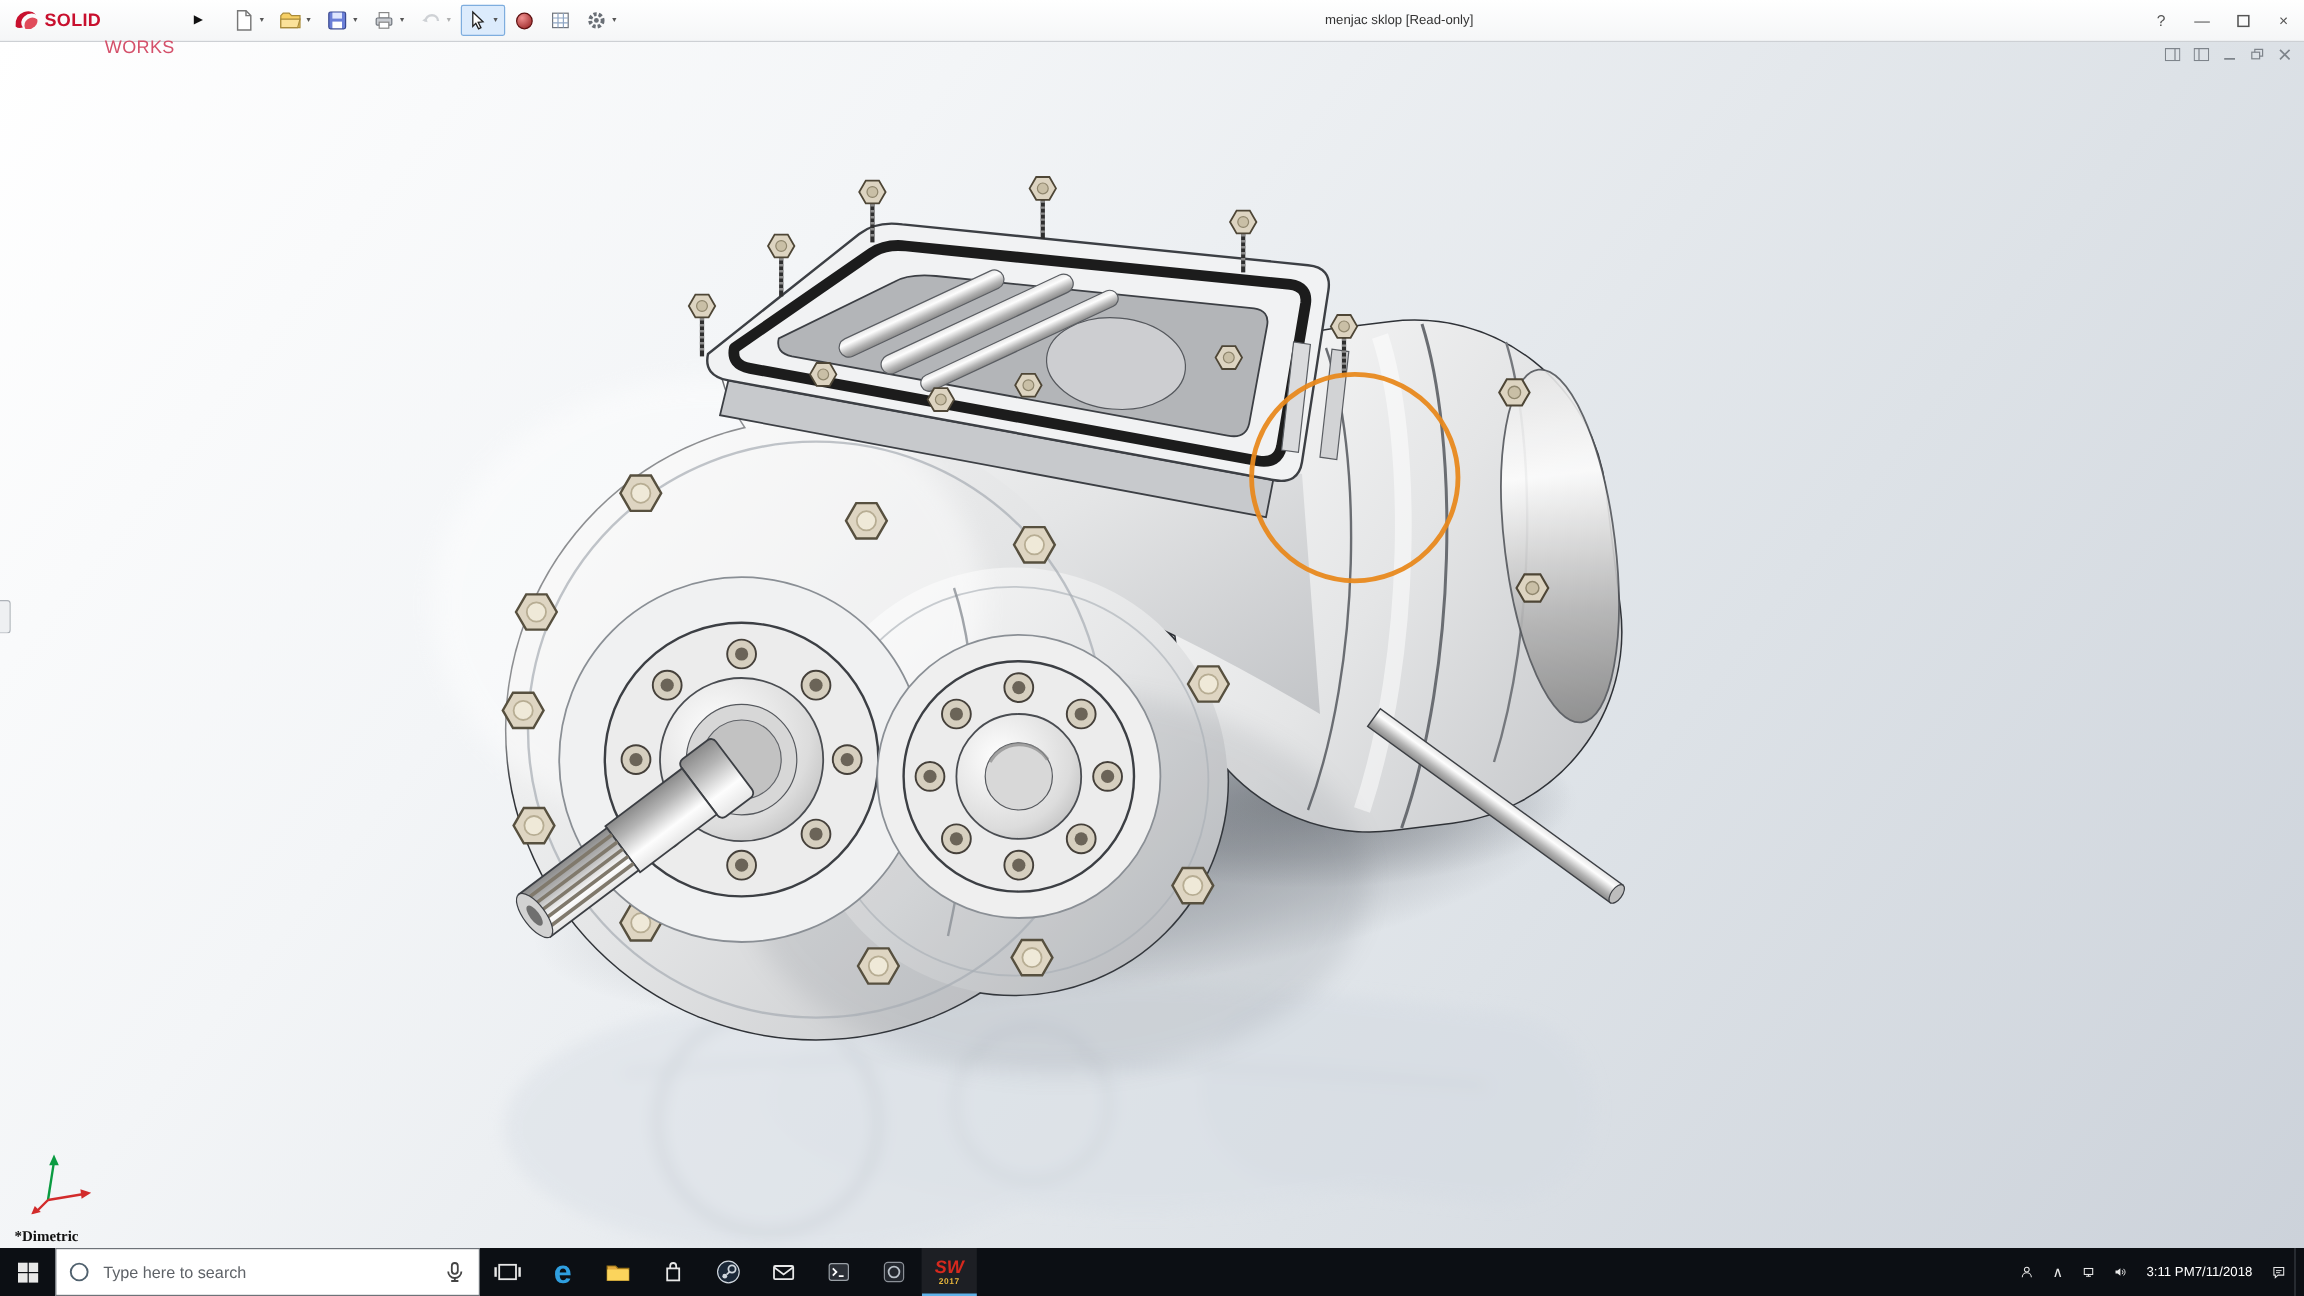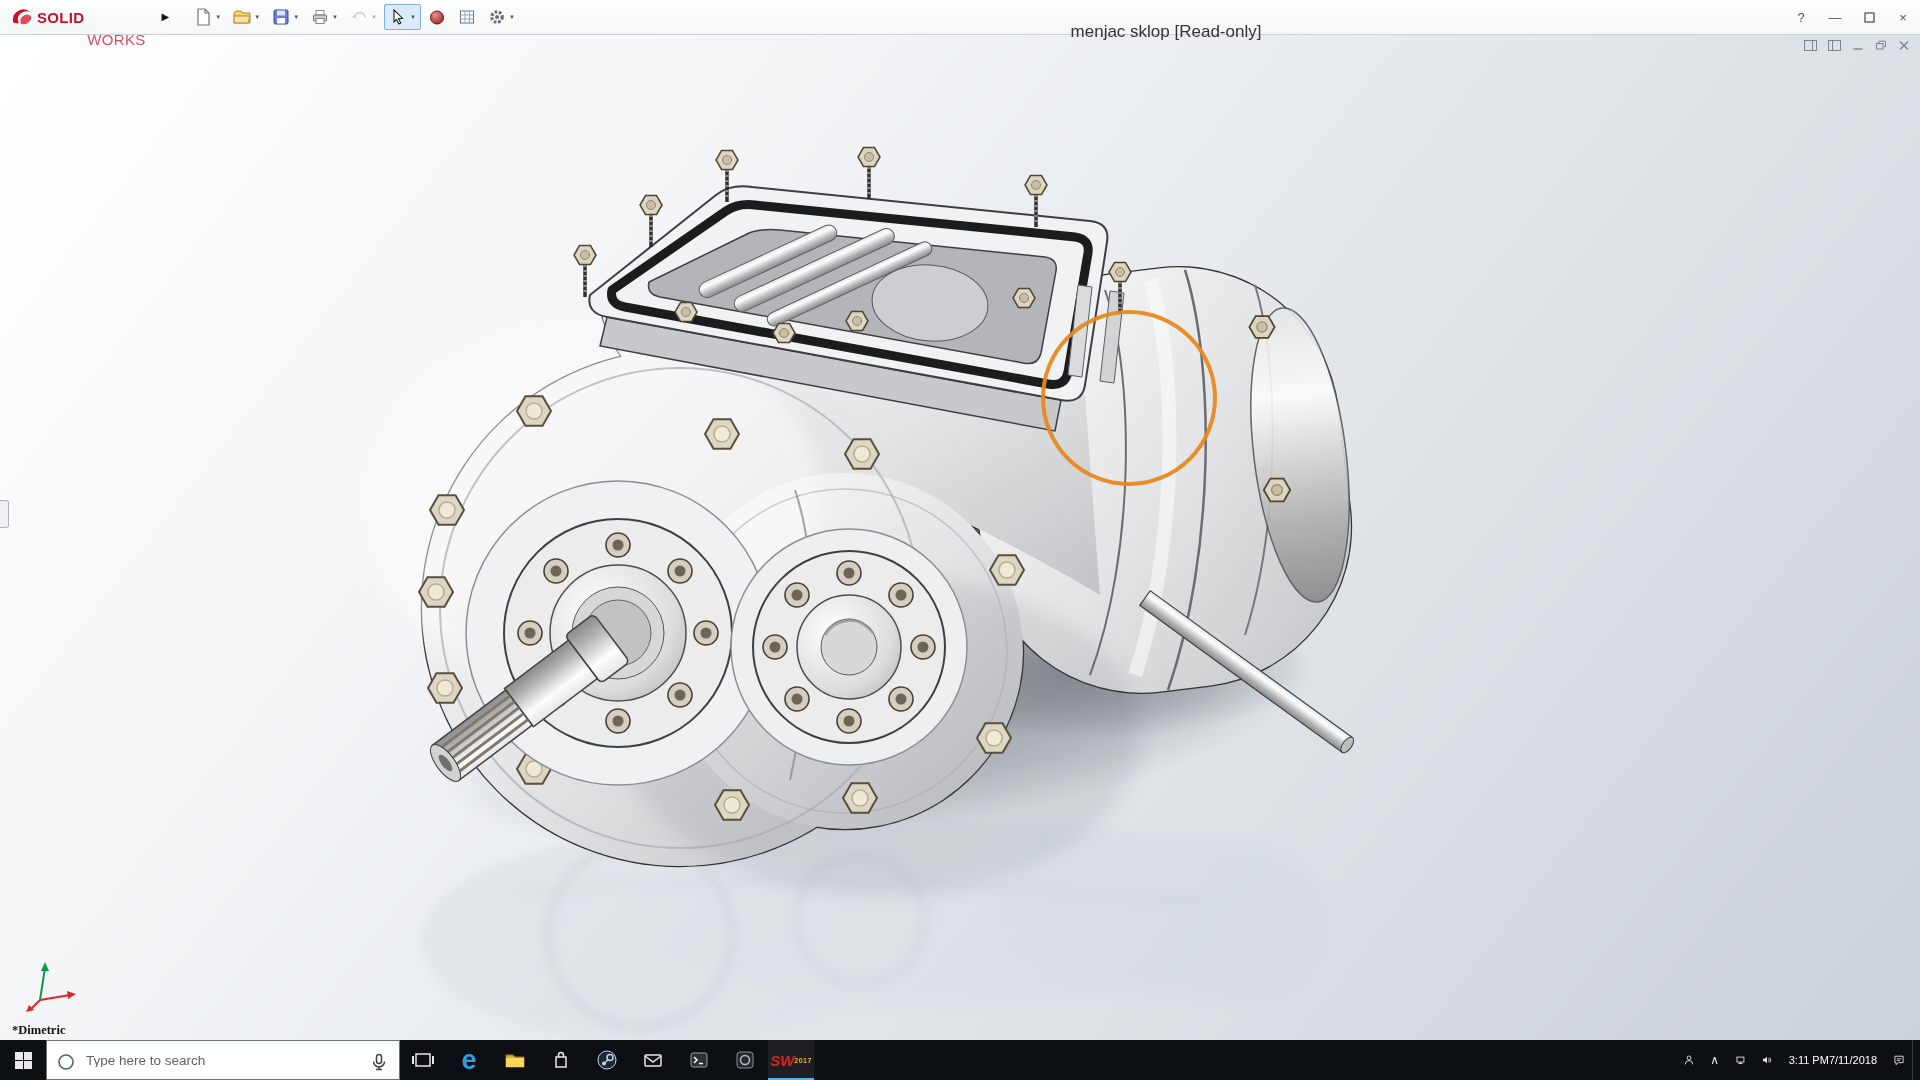--- a/index.html
+++ b/index.html
@@ -13,47 +13,47 @@
   .brand{display:flex;align-items:center;gap:3px;padding:0 6px 0 10px;}
   .brand .solid{font-weight:700;color:#c8102e;font-size:15px;letter-spacing:.3px;}
   .brand .works{font-weight:300;color:#d4506a;font-size:15px;letter-spacing:.3px;margin-top:44px;}
   .expand-btn{font-size:10px;color:#111;margin:0 14px 0 4px;background:none;border:none;line-height:34px;}
   .tools{display:flex;align-items:center;gap:2px;}
   .tool{display:flex;align-items:center;padding:3px 4px;border:1px solid transparent;border-radius:2px;background:none;}
   .tool.active{background:#dcebfc;border-color:#7eadde;}
   .tool .caret{font-size:6px;color:#555;margin-left:3px;}
   .tool.disabled{opacity:.45;}
   .window-title{position:absolute;left:1166px;top:0;transform:translateX(-50%);
-    height:34px;line-height:34px;font-size:17px;color:#333;white-space:nowrap;margin-top:15px;}
+    height:34px;line-height:34px;font-size:11px;color:#333;white-space:nowrap;}
   .win-controls{margin-left:auto;display:flex;align-items:stretch;}
   .win-btn{width:34px;height:34px;display:flex;align-items:center;justify-content:center;
     color:#555;font-size:13px;background:none;border:none;}
 
   
   .viewport{position:absolute;top:35px;left:0;right:0;bottom:40px;
     background:linear-gradient(128deg,#ffffff 0%,#f3f5f7 30%,#dde2e7 68%,#ccd2da 100%);overflow:hidden;font-family:Liberation Serif, serif;}
   .doc-controls{position:absolute;top:5px;right:10px;display:flex;gap:11px;align-items:center;z-index:5;}
   .doc-btn{background:none;border:none;padding:0;display:flex;align-items:center;}
   .model-svg{position:absolute;left:0;top:0;width:1920px;height:1005px;}
   .triad{position:absolute;left:24px;bottom:28px;}
   .view-label{position:absolute;left:12px;bottom:2px;font-size:12.5px;font-weight:700;color:#111;}
   .left-tab{position:absolute;left:0;top:465px;width:8px;height:26px;background:#eef0f2;
     border:1px solid #adb2b8;border-left:none;border-radius:0 3px 3px 0;}
 
   
   .taskbar{position:absolute;bottom:0;left:0;right:0;height:40px;background:#0c0f14;
     display:flex;align-items:stretch;z-index:20;}
   .tb-btn{width:46px;display:flex;align-items:center;justify-content:center;background:none;border:none;}
   .tb-btn.active-app{background:rgba(255,255,255,.07);box-shadow:inset 0 -2px 0 #5fb2e8;}
-  .search-box{width:332px;background:#ffffff;border:1px solid #6d7278;display:flex;
+  .search-box{width:332px;background:#ffffff;border:1px solid #6d7278;display:flex;align-items:center;
     gap:9px;padding:12px 10px;margin:0;}
   .search-box input{border:none;outline:none;flex:1;font-size:13.5px;color:#333;background:transparent;}
   .search-box input::placeholder{color:#5f6368;}
   .edge-e{color:#2f9fe0;font-size:27px;font-weight:700;line-height:1;}
-  .sw-badge{display:flex;flex-direction:row;align-items:center;justify-content:center;line-height:1;text-align:center;}
+  .sw-badge{display:flex;flex-direction:column;align-items:center;justify-content:center;line-height:1;text-align:center;}
   .sw-letters{color:#d6291e;font-weight:800;font-style:italic;font-size:15px;}
   .sw-year{color:#e8b63c;font-size:7px;font-weight:700;letter-spacing:.5px;margin-top:1px;}
   .tray{margin-left:auto;display:flex;align-items:stretch;}
   .tray-icn{width:26px;display:flex;align-items:center;justify-content:center;color:#e8e8e8;background:none;border:none;}
   .chevron{font-size:12px;color:#e8e8e8;}
   .clock{display:flex;flex-direction:row;justify-content:center;align-items:center;
     color:#fff;font-size:11px;line-height:14px;padding:0 9px;background:none;border:none;}
   .show-desktop{width:7px;border-left:1px solid #3a3f46;}
 </style>
 </head>

